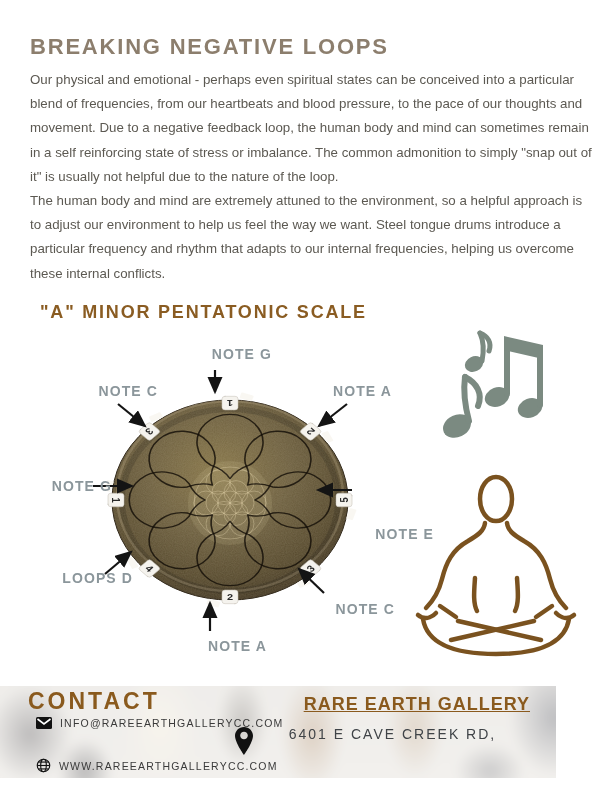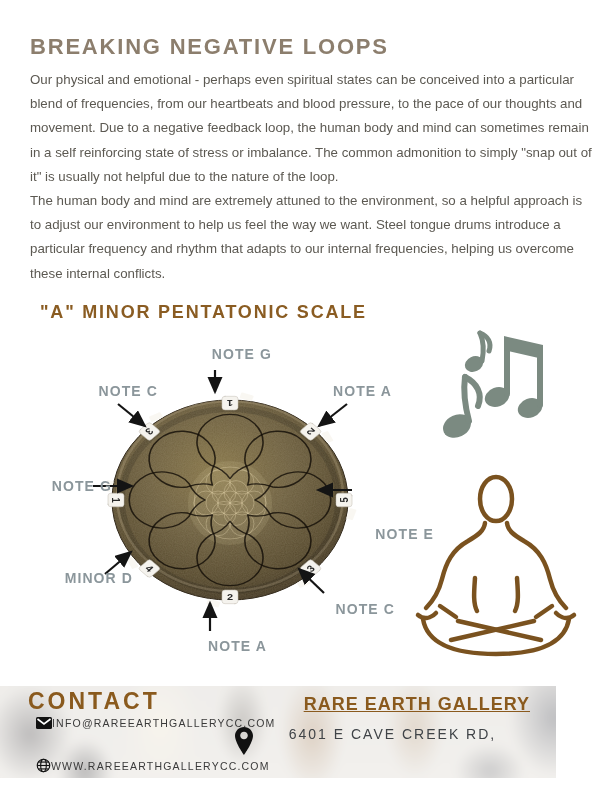--- a/index.html
+++ b/index.html
@@ -27,21 +27,21 @@
         radial-gradient(36px 64px at 252px 46px, rgba(98,93,86,.5), transparent 70%),
         radial-gradient(46px 82px at 322px 58px, rgba(158,114,70,.45), transparent 70%),
         radial-gradient(42px 72px at 425px 52px, rgba(168,130,88,.4), transparent 70%),
         radial-gradient(66px 84px at 565px 42px, rgba(56,60,74,.5), transparent 70%),
         radial-gradient(50px 40px at 500px 95px, rgba(70,72,80,.4), transparent 70%),
         linear-gradient(#e3e0db,#e9e6e1);
       filter:blur(4px);}
   .footer-veil{position:absolute;inset:0;background:rgba(255,255,255,.42);}
   .contact-heading{position:absolute;left:28px;top:2px;font-size:23px;font-weight:bold;
       letter-spacing:3px;color:#8a5a1e;}
-  .contact-row{position:absolute;left:36px;display:flex;align-items:center;gap:0;
+  .contact-row{position:absolute;left:36px;display:flex;align-items:center;gap:8px;
       font-size:10.5px;letter-spacing:1.2px;color:#3a3a3a;font-weight:500;}
   .gallery-name{position:absolute;right:26px;top:8px;width:320px;text-align:right;
       font-size:18px;font-weight:bold;letter-spacing:1px;color:#8a5a1e;text-decoration:underline;}
   .address-block{position:absolute;right:26px;top:36px;width:275px;text-align:center;
       font-size:14px;letter-spacing:2px;color:#3f4347;line-height:25px;}
   .pin-wrap{position:absolute;right:300px;top:40px;}
   .rel{position:relative;width:100%;height:100%;}
 </style>
 </head>
 <body>
@@ -169,21 +169,21 @@
         <line x1="210" y1="301" x2="210" y2="273" marker-end="url(#ah)"></line>
         <line x1="324" y1="263" x2="299" y2="239" marker-end="url(#ah)"></line>
       </g>
     </svg>
 
     <div class="note-label" style="left:162px;top:16px;">NOTE G</div>
     <div class="note-label" style="left:48px;top:53px;">NOTE C</div>
     <div class="note-label" style="left:282px;top:53px;">NOTE A</div>
     <div class="note-label" style="left:2px;top:148px;">NOTE G</div>
     <div class="note-label" style="left:324px;top:152px;margin-top:44px;">NOTE E</div>
-    <div class="note-label" style="left:23px;top:240px;">MINOR D</div>
+    <div class="note-label" style="left:23px;top:240px;">LOOPS D</div>
     <div class="note-label" style="left:157px;top:308px;">NOTE A</div>
     <div class="note-label" style="left:285px;top:271px;">NOTE C</div>
   </div>
 
   <svg class="icon-music" width="140" height="130" viewBox="0 0 140 130">
     <g fill="#7b8a81" stroke="#7b8a81" stroke-linecap="round">
 
       <ellipse cx="46" cy="38" rx="9.5" ry="7.5" transform="rotate(-25 46 38)" stroke="none"></ellipse>
       <path d="M 54,35 C 56,25 56,16 52,7" fill="none" stroke-width="5"></path>
       <path d="M 52,7 C 60,10 64,17 61,25" fill="none" stroke-width="5"></path>

